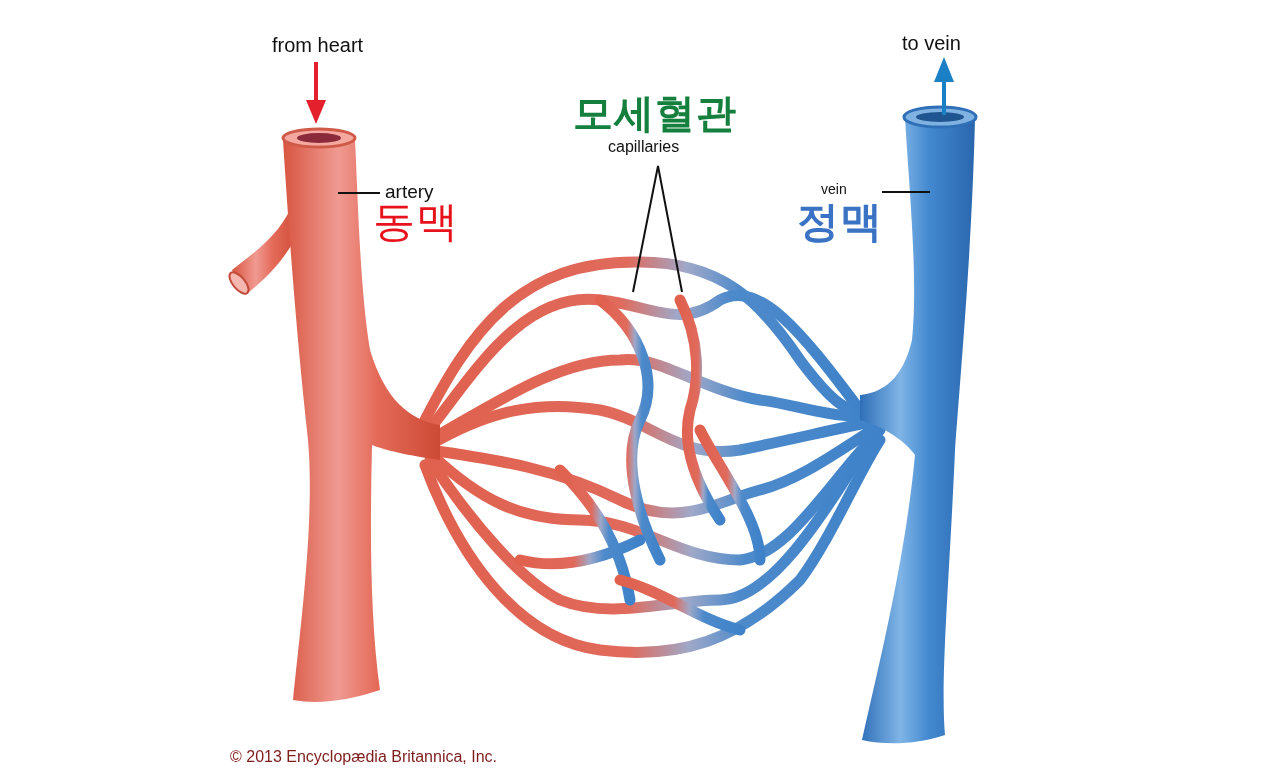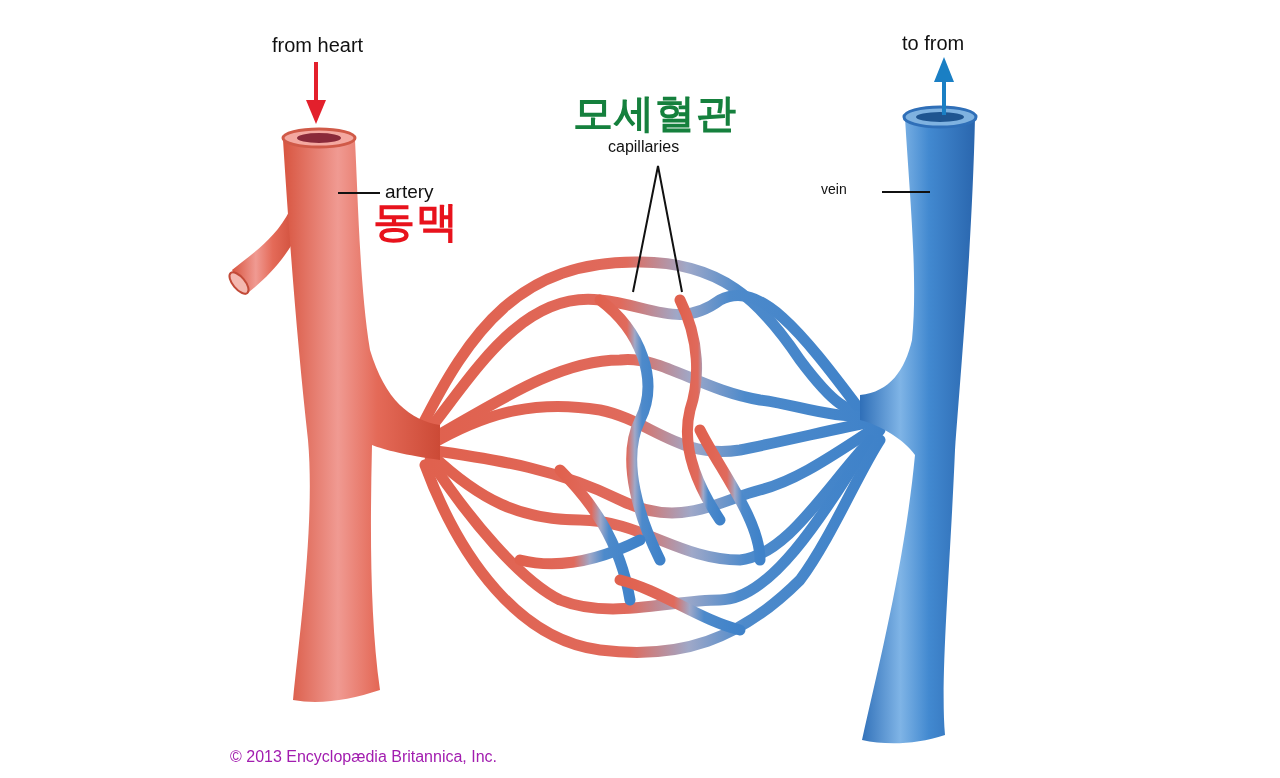--- a/index.html
+++ b/index.html
@@ -4,24 +4,24 @@
   <style>
     html, body { margin: 0; padding: 0; background: #ffffff; }
     body { width: 1280px; height: 778px; position: relative; overflow: hidden; font-family: "Liberation Sans", sans-serif; }
     #stage { position: absolute; left: 0; top: 0; width: 1280px; height: 778px; }
     .label { position: absolute; color: #111; font-family: "Liberation Sans", sans-serif; white-space: nowrap; }
     .lbl-from { left: 272px; top: 34px; font-size: 20px; }
     .lbl-to { left: 902px; top: 32px; font-size: 20px; }
     .lbl-cap-ko { left: 573px; top: 86px; font-size: 40px; font-weight: bold; color: #15803d; letter-spacing: 1px; }
     .lbl-cap-en { left: 608px; top: 138px; font-size: 16px; }
     .lbl-artery { left: 385px; top: 181px; font-size: 19px; text-align: right; }
-    .lbl-artery-ko { left: 373px; top: 194px; font-size: 42px; font-weight: bold; color: #e8121c; letter-spacing: 1px; }
+    .lbl-artery-ko { left: 373px; top: 194px; font-size: 42px; font-weight: normal; color: #e8121c; letter-spacing: 1px; }
     .lbl-vein { left: 821px; top: 181px; font-size: 14px; }
     .lbl-vein-ko { left: 797px; top: 194px; font-size: 42px; font-weight: bold; color: #3a72c4; letter-spacing: 1px; }
-    .copyright { left: 230px; top: 748px; font-size: 16px; color: #a21caf; }
+    .copyright { left: 230px; top: 748px; font-size: 16px; color: #7f1d1d; }
   </style>
 </head>
 <body>
 
 <div id="stage">
   <svg width="1280" height="778" viewBox="0 0 1280 778" xmlns="http://www.w3.org/2000/svg">
     <defs>
       <linearGradient id="capGrad" x1="0" y1="0" x2="1" y2="0">
         <stop offset="0" stop-color="#e0614e"></stop>
         <stop offset="0.45" stop-color="#e06a5c"></stop>
@@ -84,20 +84,21 @@
     </g>
 
     <g stroke="#111" stroke-width="2" fill="none">
       <line x1="338" y1="193" x2="380" y2="193"></line>
       <line x1="882" y1="192" x2="930" y2="192"></line>
       <polyline points="633,292 658,166 682,292"></polyline>
     </g>
   </svg>
 
   <div class="label lbl-from">from heart</div>
-  <div class="label lbl-to">to from</div>
+  <div class="label lbl-to">to vein</div>
   <div class="label lbl-cap-ko">모세혈관</div>
   <div class="label lbl-cap-en">capillaries</div>
   <div class="label lbl-artery">artery</div>
   <div class="label lbl-artery-ko">동맥</div>
   <div class="label lbl-vein">vein</div>
+  <div class="label lbl-vein-ko">정맥</div>
   <div class="label copyright">© 2013 Encyclopædia Britannica, Inc.</div>
 </div>
 
 </body></html>

